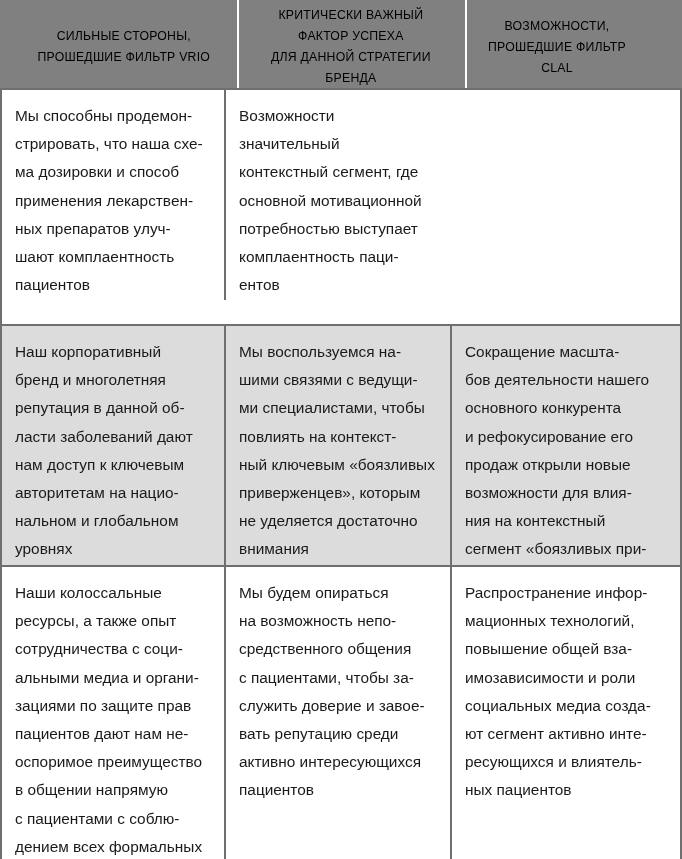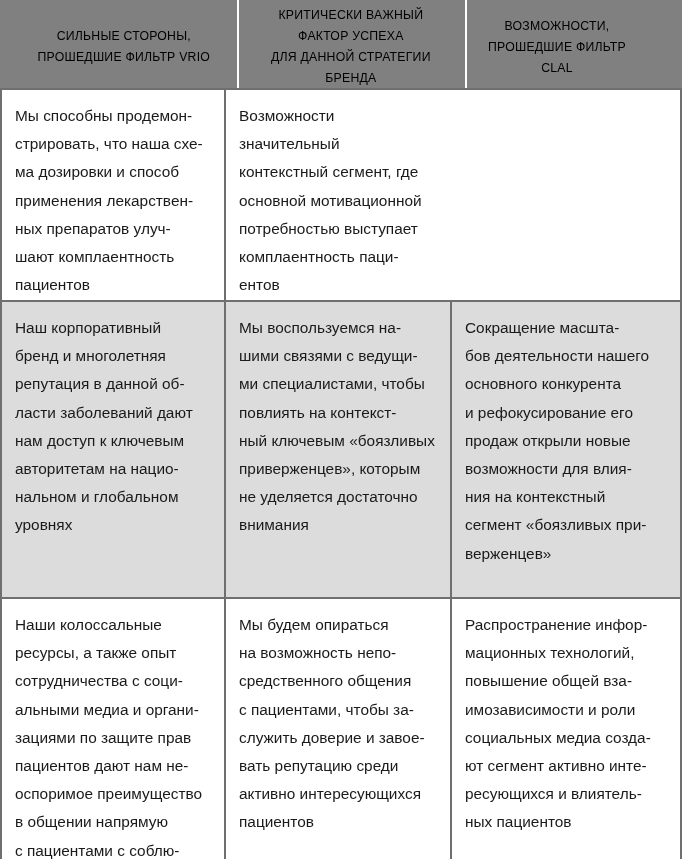--- a/index.html
+++ b/index.html
@@ -73,21 +73,21 @@
     border-right: 2px solid #6f6f6f;
     border-bottom: 2px solid #6f6f6f;
     box-sizing: border-box;
   }
   .tr {
     display: flex;
     box-sizing: border-box;
     border-top: 2px solid #6f6f6f;
   }
   .tr-1 { height: 212px; }
-  .tr-2 { height: 297px; background: #dcdcdc; }
+  .tr-2 { height: 241px; background: #dcdcdc; margin-top: 24px; }
   .tr-3 { flex: 1 1 auto; }
 
   .td {
     box-sizing: border-box;
     padding: 12px 12px 10px 13px;
     font-size: 15.4px;
     line-height: 28.2px;
     color: #1a1a1a;
     white-space: pre-line;
     overflow: hidden;

